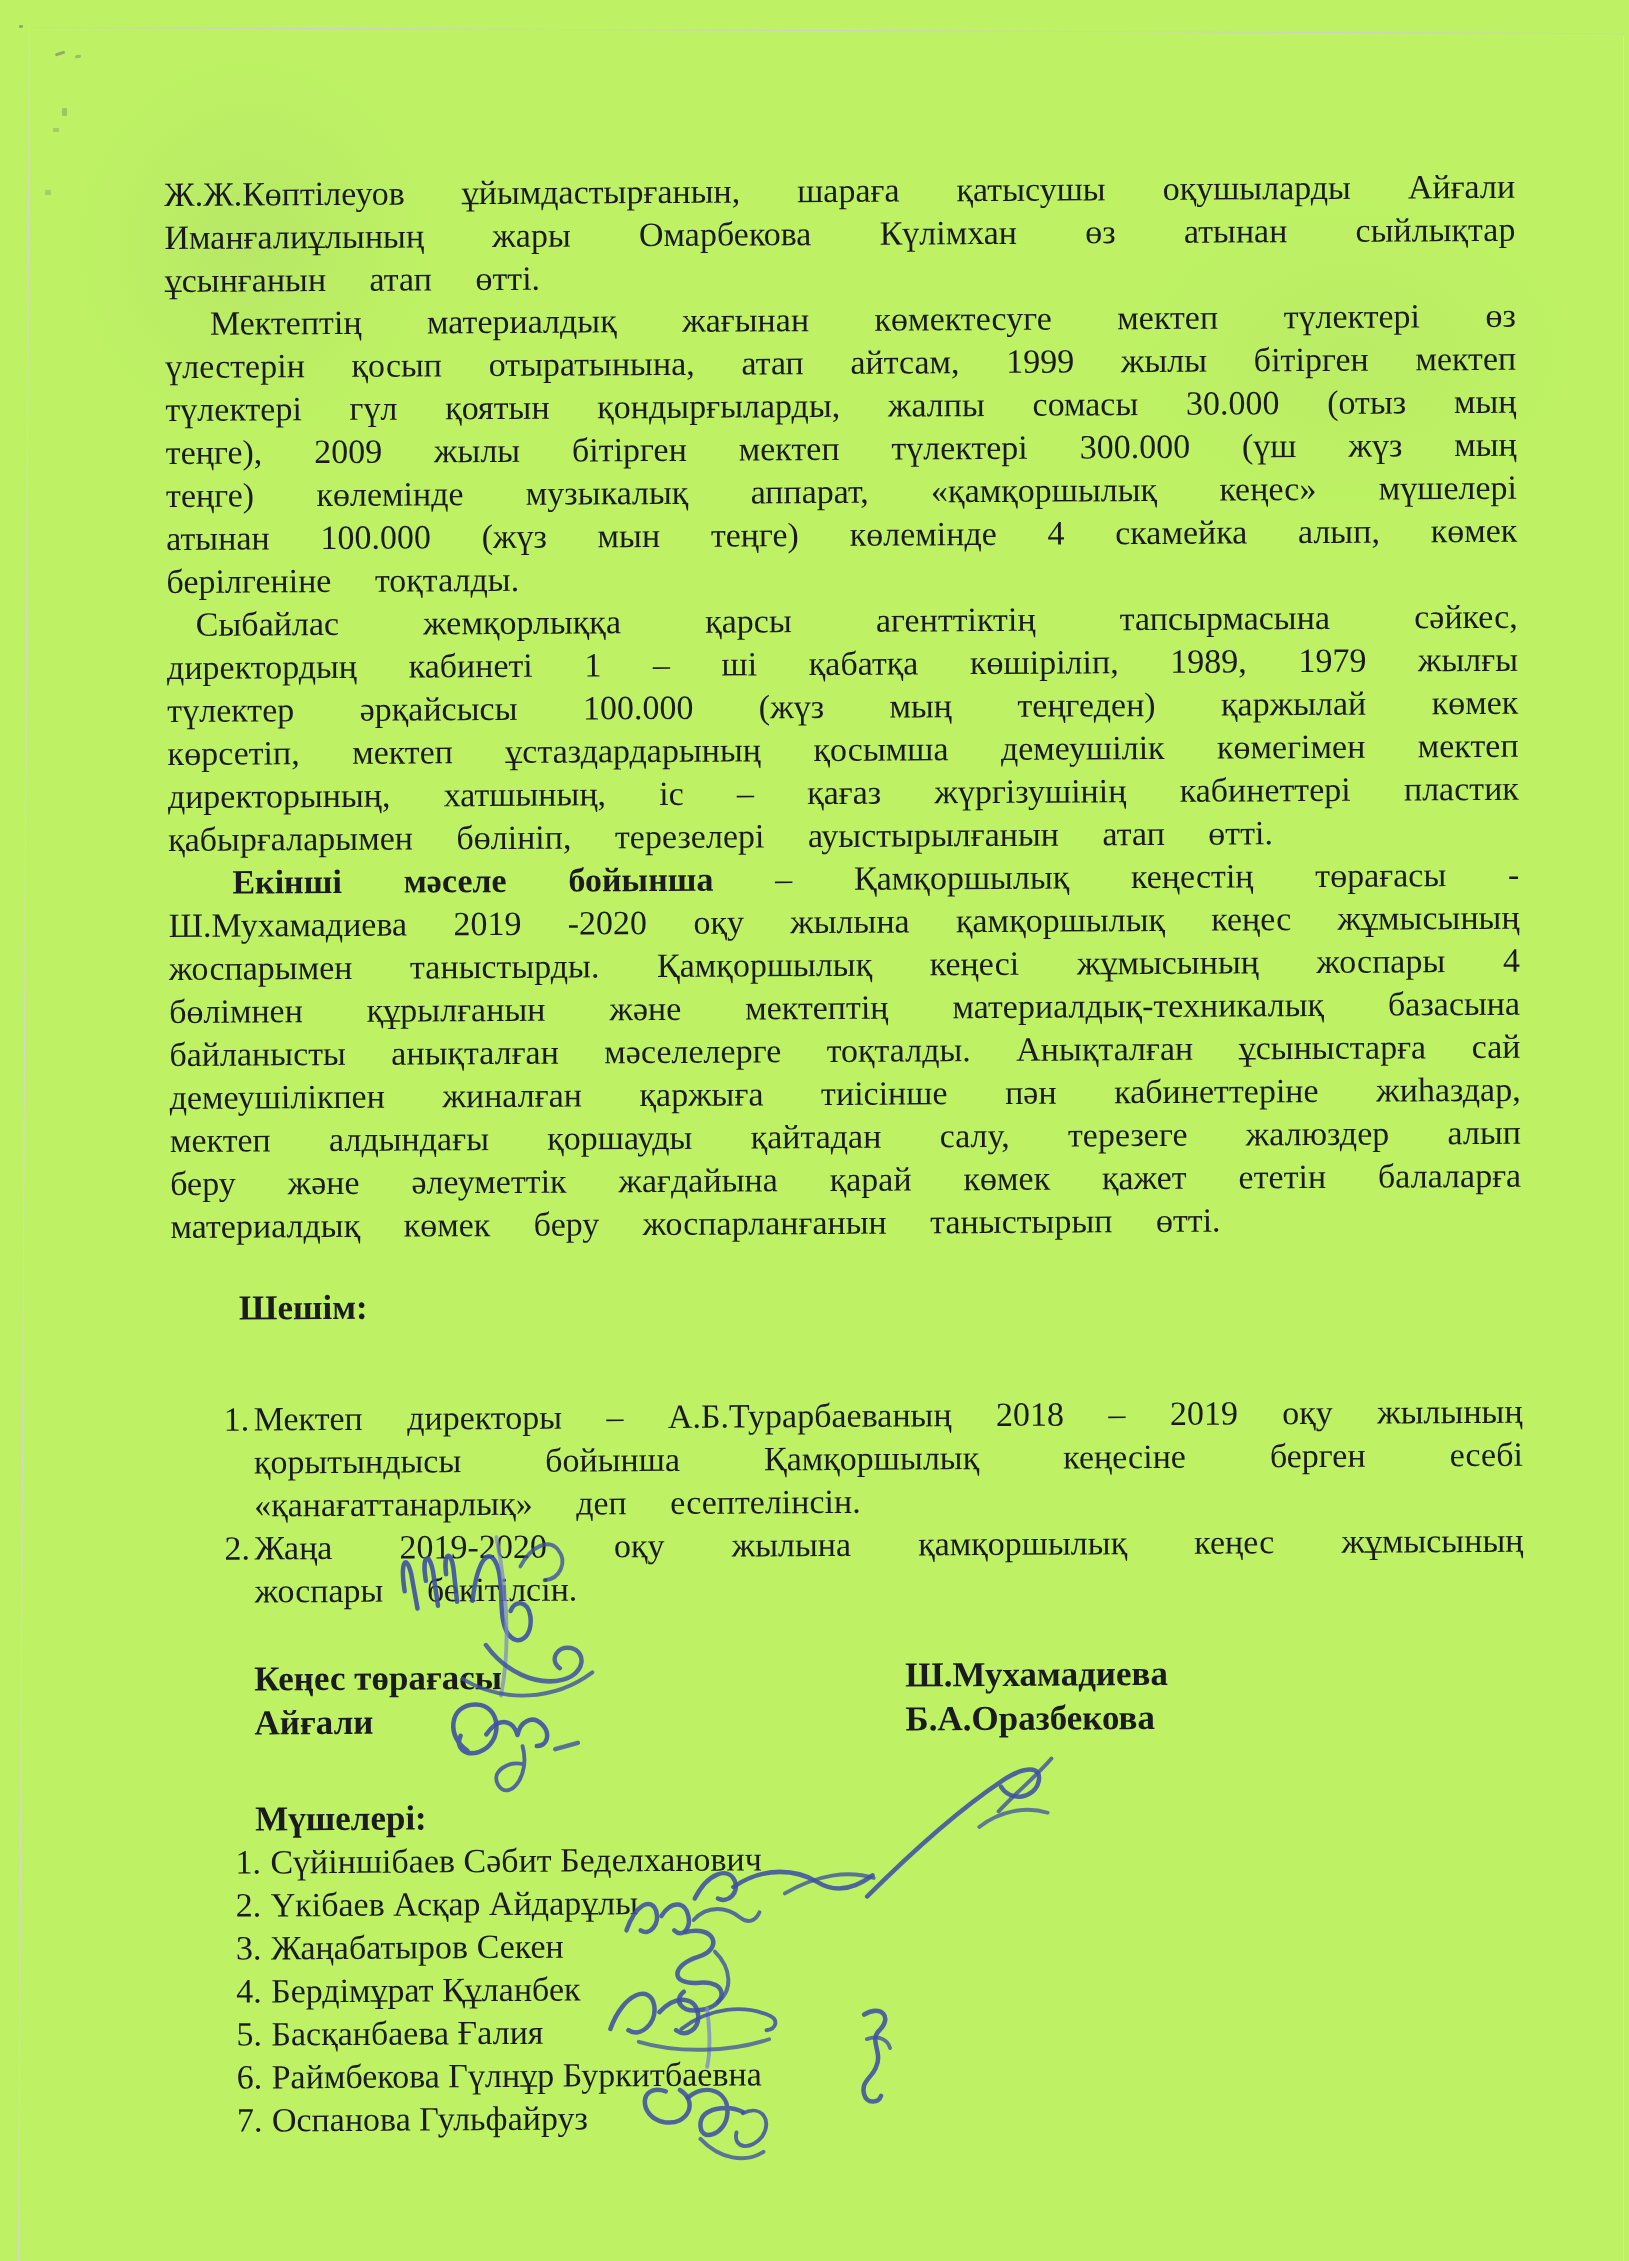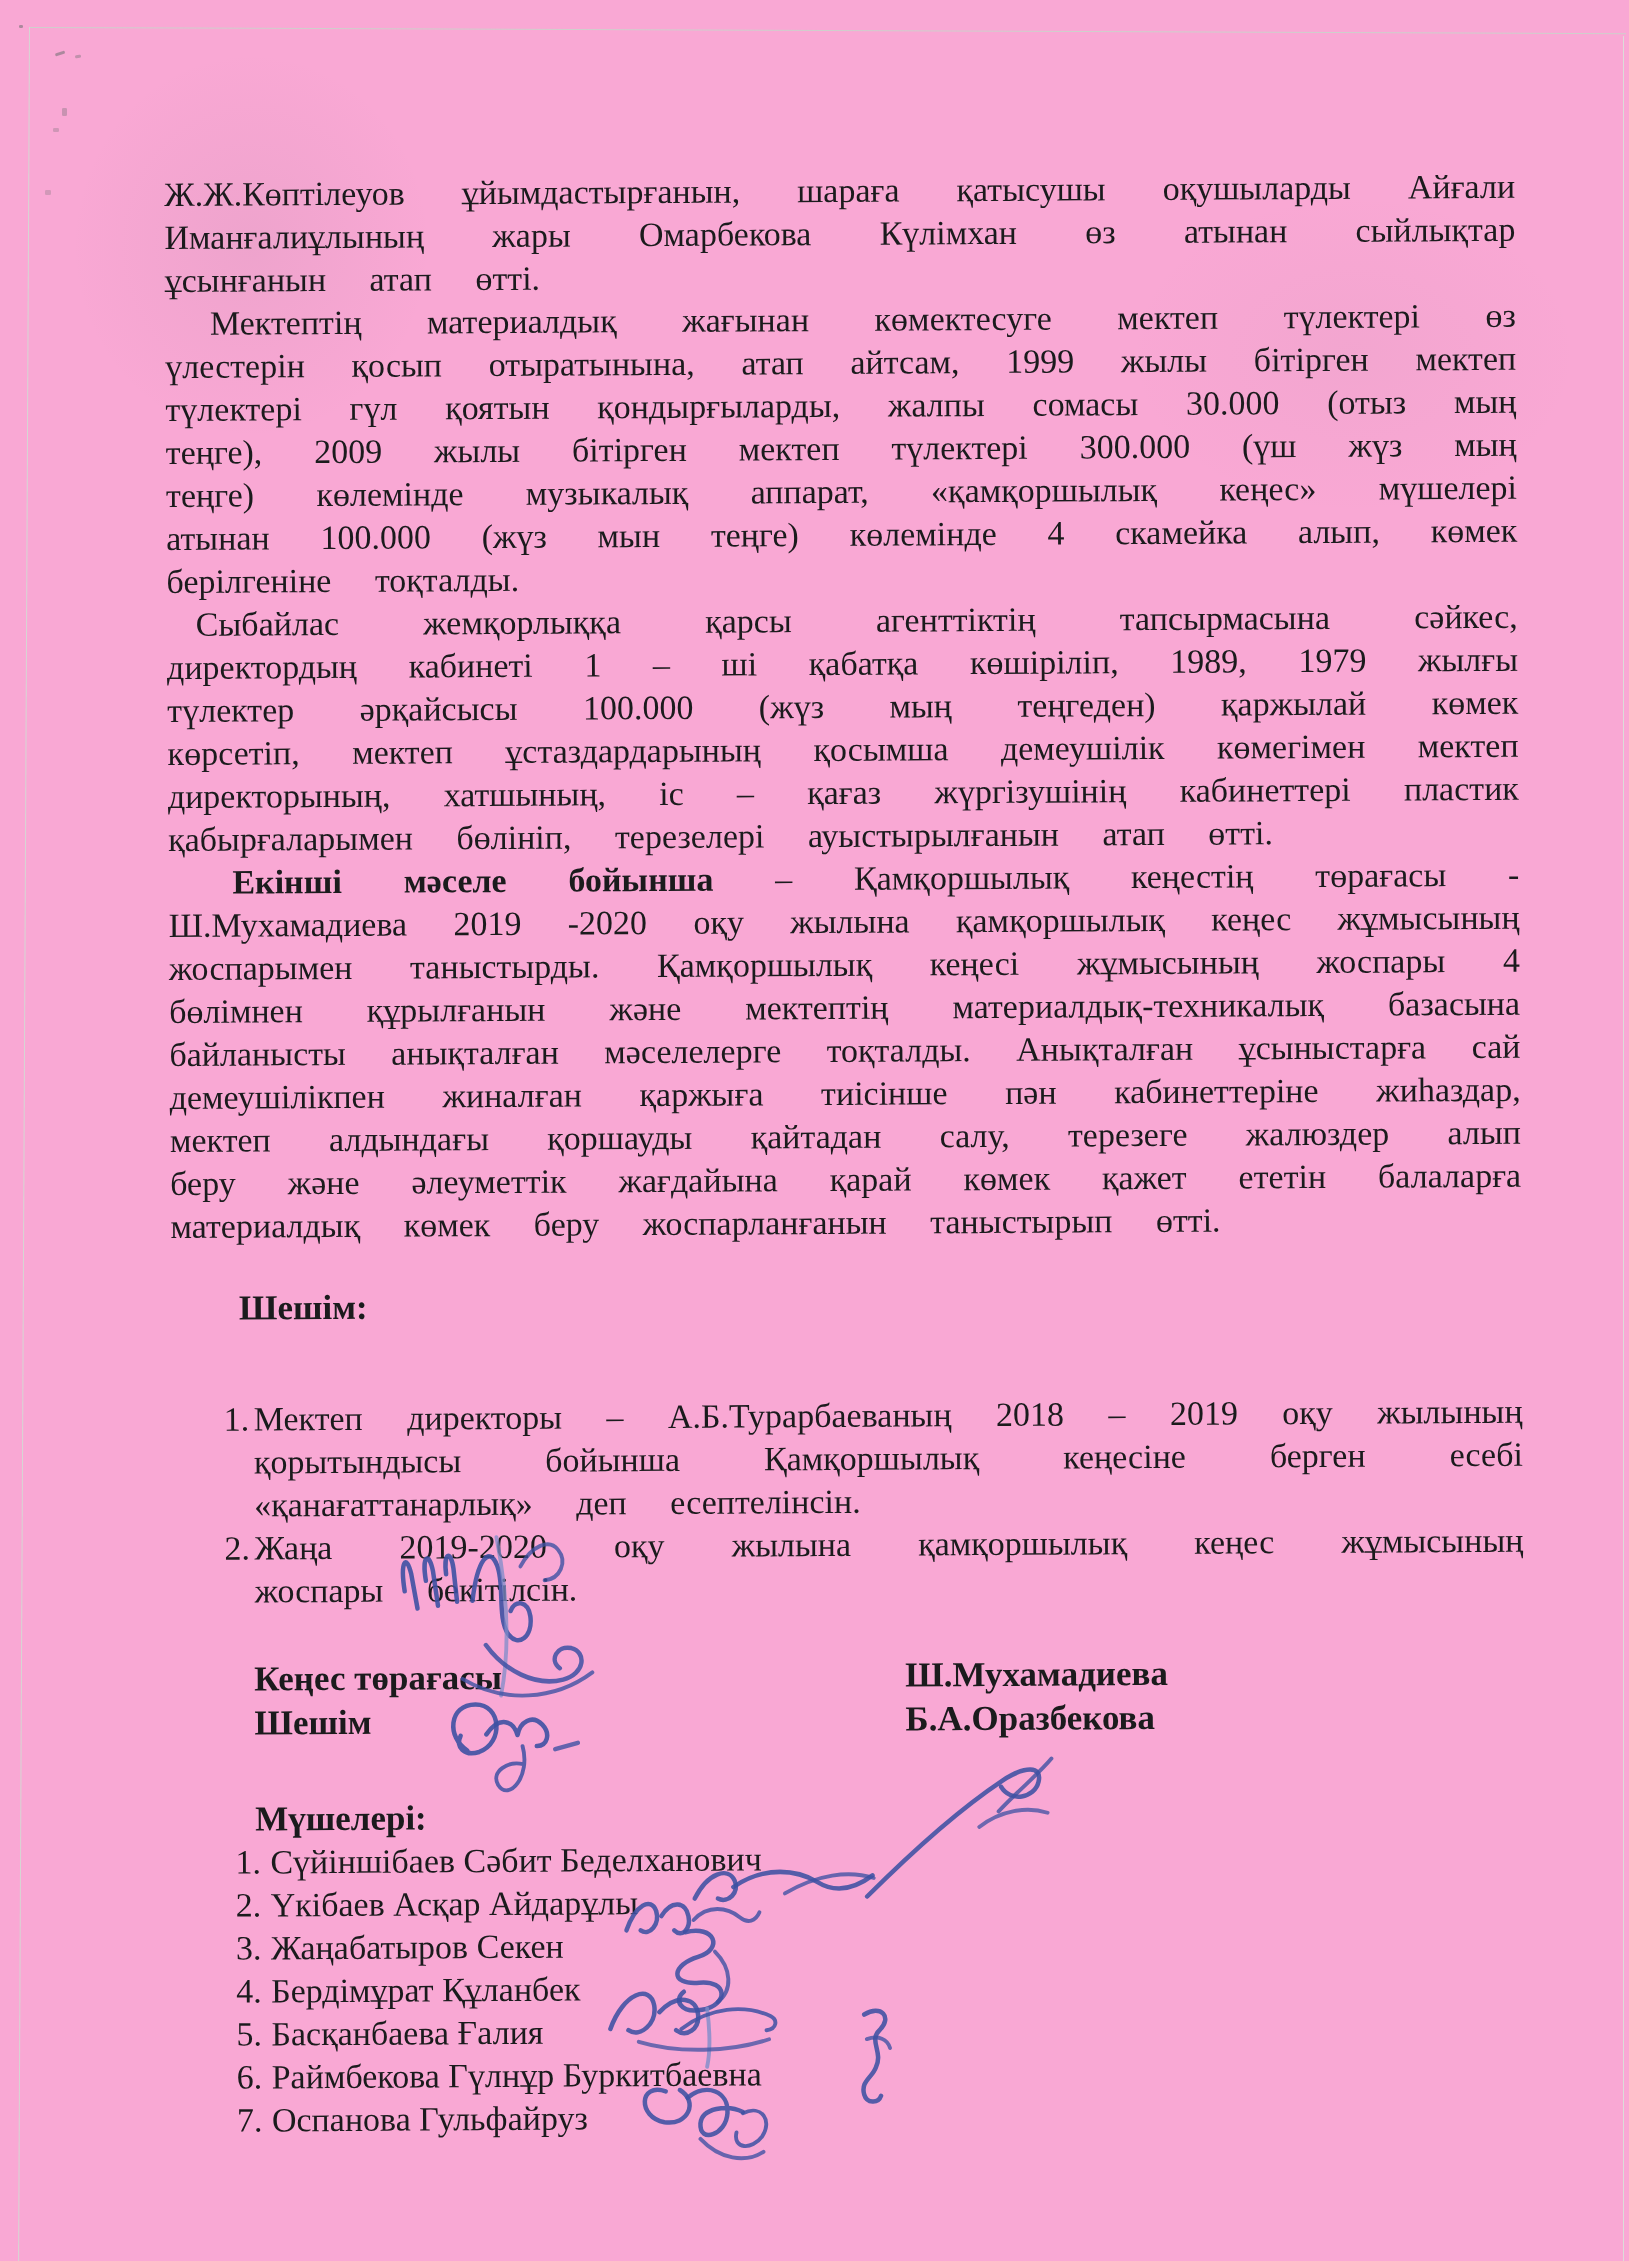--- a/index.html
+++ b/index.html
@@ -1,19 +1,19 @@
 <!DOCTYPE html>
 <html style="font-size:10.3px"><head>
 <meta charset="utf-8">
 <style>
   html,body{margin:0;padding:0;background:#e9e9e7;}
   .page{
     position:relative;
     width:1630px;height:2261px;
-    background:#f9a8d4;
+    background:#bef264;
     overflow:hidden;
     font-family:"Liberation Serif","DejaVu Serif",serif;
     color:#1b1b1d;
   }
   
   .edge{position:absolute;background:#cfcfcc;}
   .edge-top{left:30px;top:27px;width:1596px;height:1.3px;transform:rotate(0.22deg);transform-origin:left top;}
   .edge-left{left:29px;top:27px;width:1.3px;height:2234px;transform:rotate(0.28deg);transform-origin:left top;background:#d6d6d3;}
   .edge-right{left:1623px;top:36px;width:1.3px;height:2225px;background:#dcdcd9;}
   .shade{position:absolute;left:71px;top:52px;width:361px;height:387px;
@@ -109,21 +109,21 @@
       <li><span>Мектеп директоры – А.Б.Турарбаеваның 2018 – 2019 оқу жылының қорытындысы бойынша Қамқоршылық кеңесіне берген есебі «қанағаттанарлық» деп есептелінсін.</span></li>
       <li><span>Жаңа 2019-2020 оқу жылына қамқоршылық кеңес жұмысының жоспары бекітілсін.</span></li>
     </ol>
 
     <div class="sigblock">
       <div class="sigrow">
         <span class="role">Кеңес төрағасы</span>
         <span class="sname">Ш.Мухамадиева</span>
       </div>
       <div class="sigrow">
-        <span class="role">Шешім</span>
+        <span class="role">Айғали</span>
         <span class="sname">Б.А.Оразбекова</span>
       </div>
     </div>
 
     <h3 class="members-heading">Мүшелері:</h3>
 
     <ol class="members">
       <li><span>Сүйіншібаев Сәбит Беделханович</span></li>
       <li><span>Үкібаев Асқар Айдарұлы</span></li>
       <li><span>Жаңабатыров Секен</span></li>

